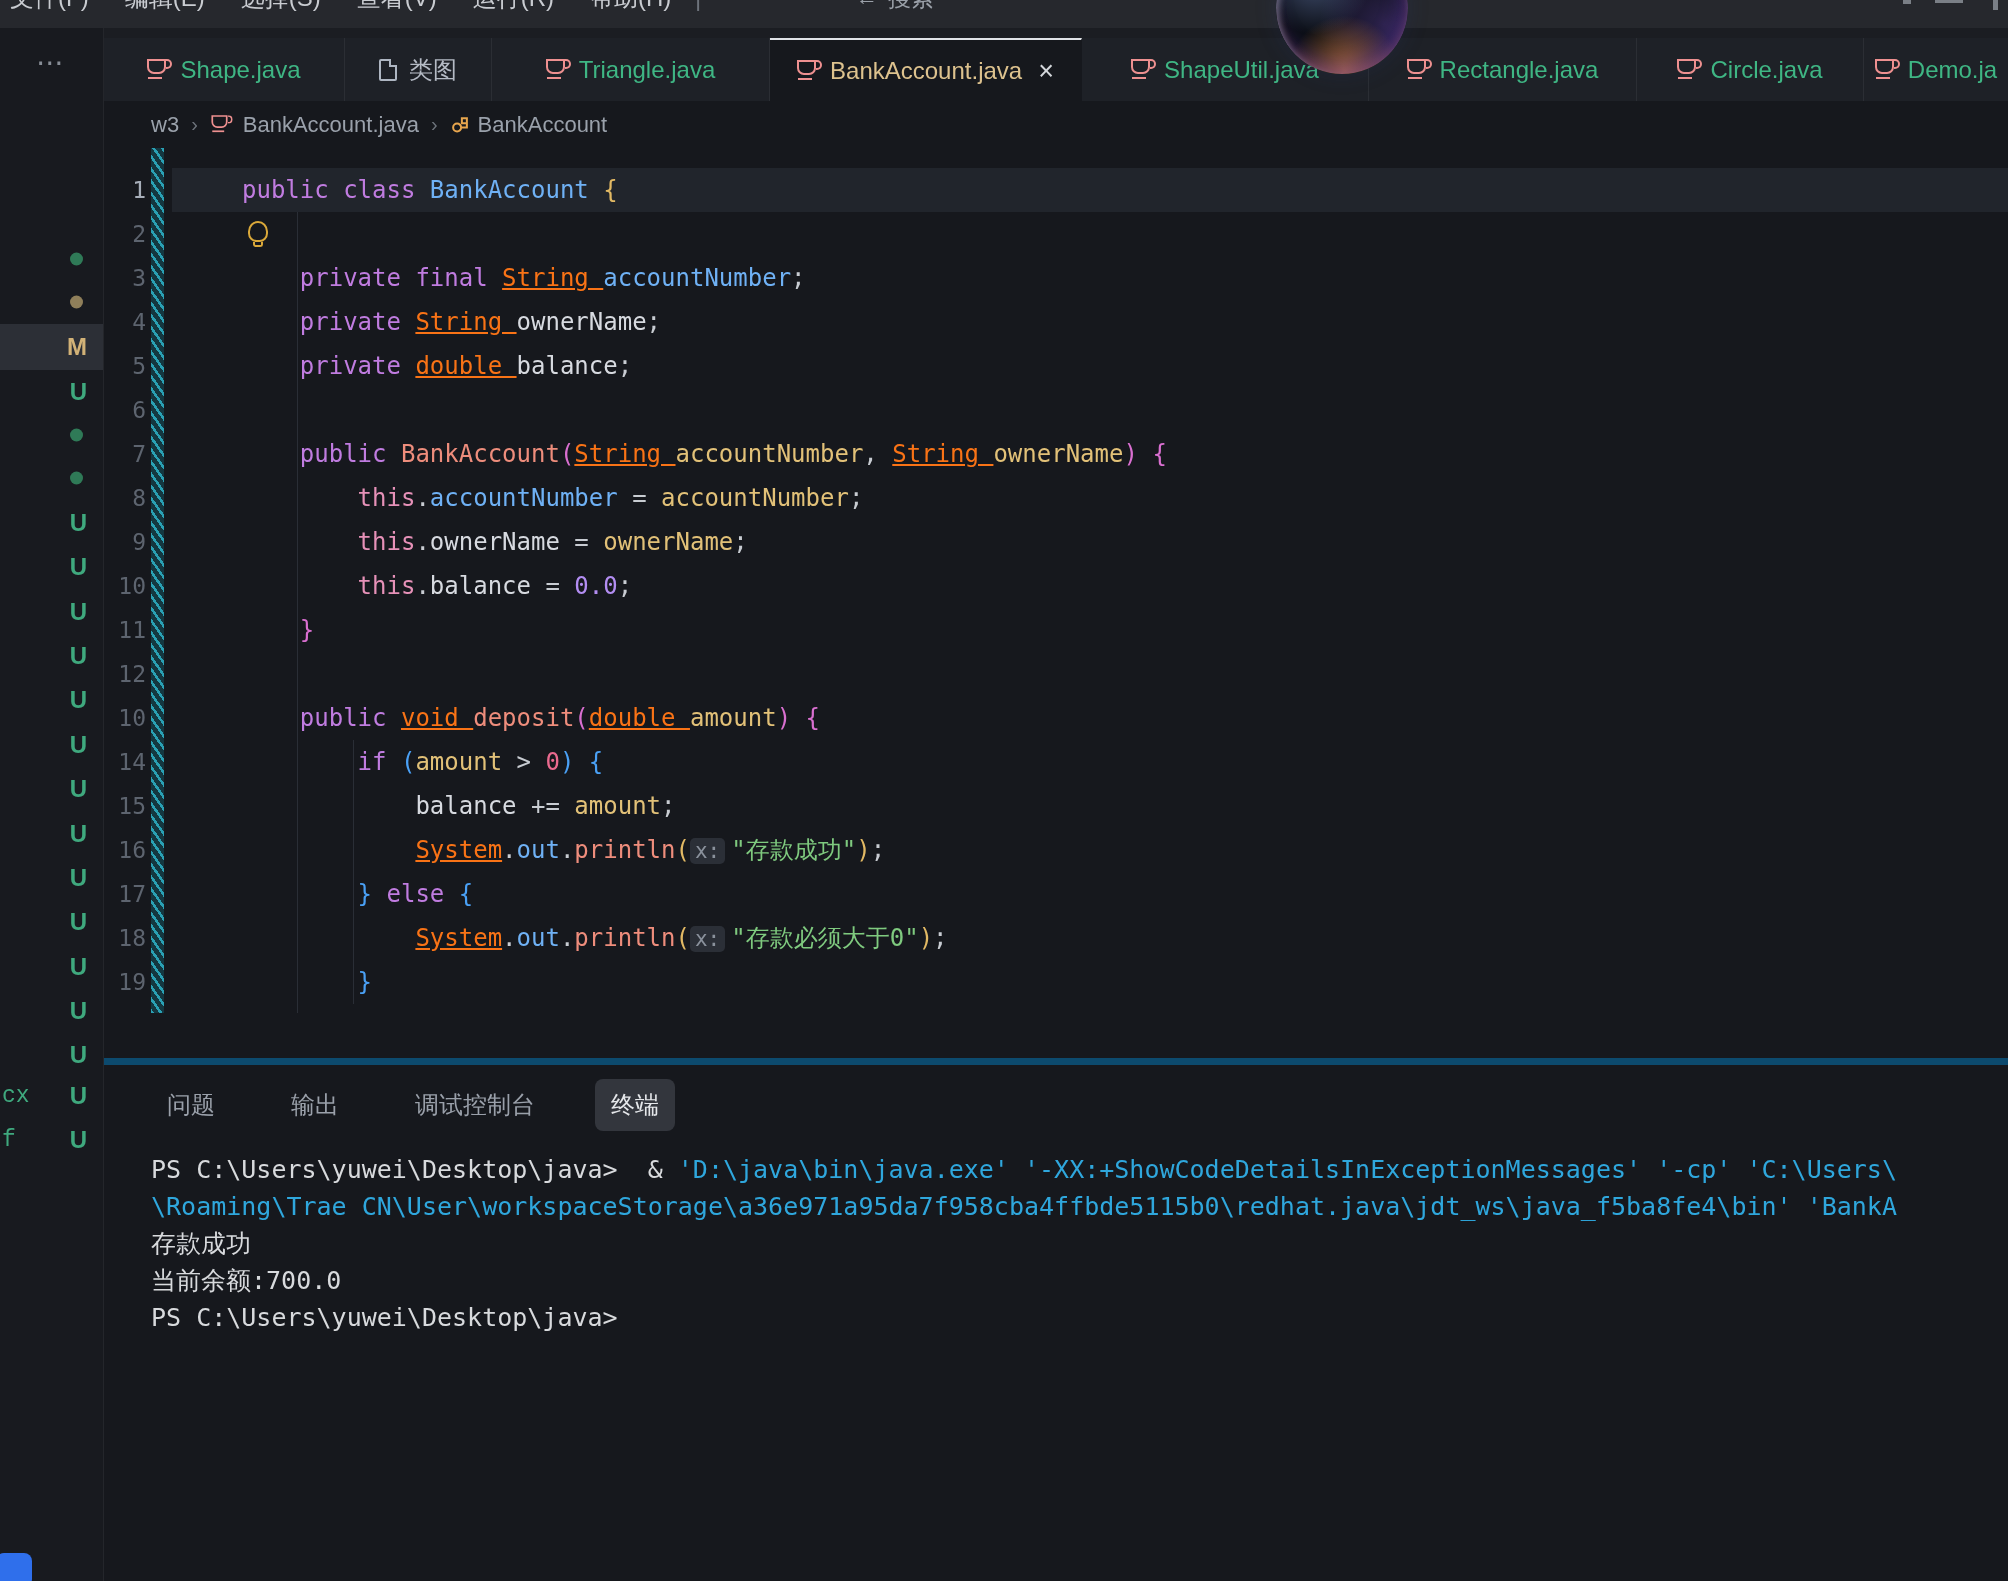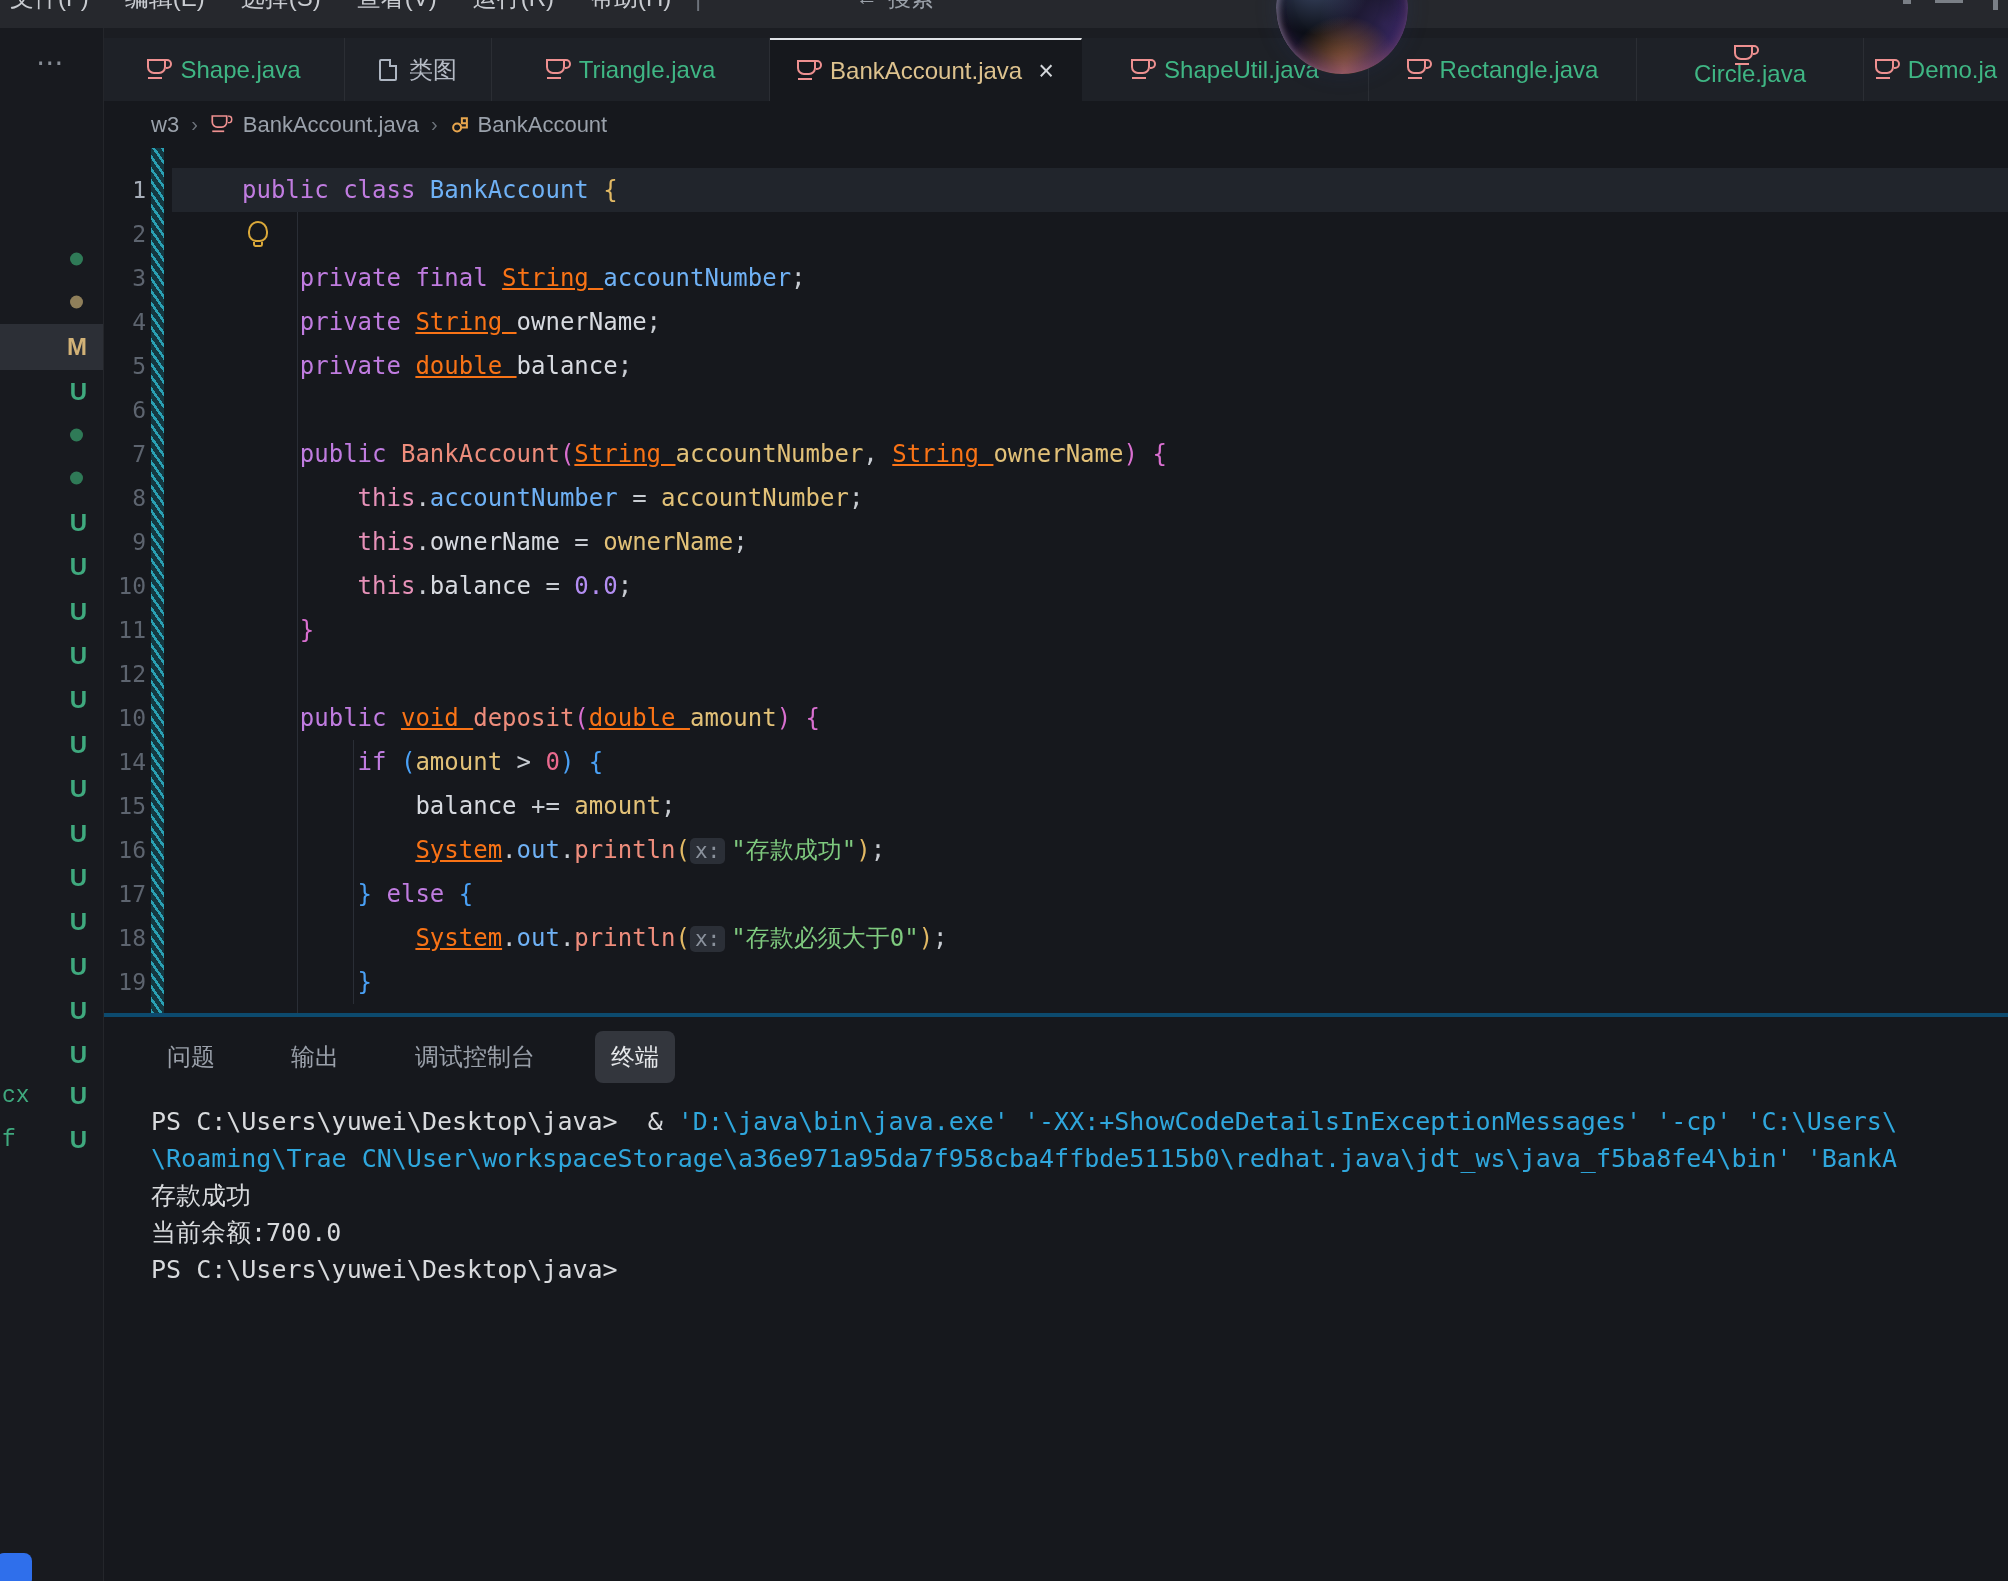--- a/index.html
+++ b/index.html
@@ -69,21 +69,21 @@
   .kw{color:#c07ce0;} .typ{color:#f97316;text-decoration:underline;} .lblue{color:#6fb1f5;} .w{color:#d7dae0;}
   .fn{color:#ee8d7c;} .param{color:#e2c178;} .this{color:#e691b8;} .num{color:#b38df2;}
   .num2{color:#ea6a8f;} .str{color:#7fca7f;} .op{color:#c8ccd2;} .pln{color:#d7dae0;}
   .b1{color:#e2b964;} .b2{color:#d96fd0;} .b3{color:#4aa0f5;}
   .inlay{background:#2b2f37;color:#8a919c;border-radius:5px;padding:1px 5px;margin-right:6px;font-size:21px;}
   .bulb{position:absolute;left:144px;top:9px;width:16px;height:17px;border:2.5px solid #dba93a;
         border-radius:50% 50% 42% 42%;}
   .bulb::after{content:"";position:absolute;left:3px;bottom:-7px;width:6px;height:3px;
         border:2.5px solid #dba93a;border-top:none;border-radius:0 0 3px 3px;}
   
-  #panel{position:absolute;left:0;top:985px;width:100%;bottom:0;background:#16181d;border-top:4px solid #0c4a6e;}
+  #panel{position:absolute;left:0;top:1030px;width:100%;bottom:0;background:#16181d;border-top:7px solid #0c4a6e;}
   #paneltabs{position:absolute;left:47px;top:14px;display:flex;align-items:center;font-size:24px;}
   .ptab{margin-right:44px;color:#9aa0aa;padding:10px 16px;border-radius:8px;cursor:pointer;}
   .ptab.active{background:#33363d;color:#e6e8eb;margin-right:0;}
   #terminal{position:absolute;left:47px;top:86px;right:0;font-family:"DejaVu Sans Mono","Liberation Mono",monospace;
             font-size:25px;line-height:37px;white-space:pre;overflow:hidden;}
   .t-w{color:#d8dadd;} .t-c{color:#2fa7dd;}
   
   #orb{position:absolute;left:1276px;top:-58px;width:132px;height:132px;border-radius:50%;z-index:20;
     background:
       radial-gradient(circle at 30% 28%, rgba(150,180,255,.38) 0%, rgba(20,24,40,0) 42%),
@@ -160,21 +160,21 @@
             <span class="tab-close">×</span>
           </div>
           <div class="tab t-green" style="width: 287px;">
             <span class="cup-icon"></span>
             <span class="tab-label">ShapeUtil.java</span>
           </div>
           <div class="tab t-green" style="width: 268px;">
             <span class="cup-icon"></span>
             <span class="tab-label">Rectangle.java</span>
           </div>
-          <div class="tab t-green" style="width: 227px; flex-direction: column;">
+          <div class="tab t-green" style="width: 227px;">
             <span class="cup-icon"></span>
             <span class="tab-label">Circle.java</span>
           </div>
           <div class="tab t-green" style="width: 145px;">
             <span class="cup-icon"></span>
             <span class="tab-label">Demo.ja</span>
           </div>
         </div>
 
       <div id="breadcrumb">

